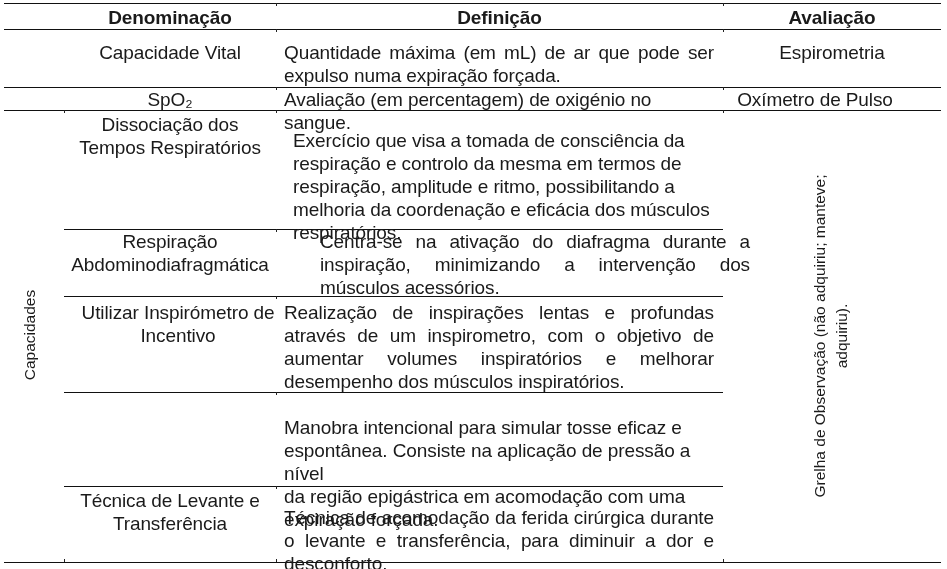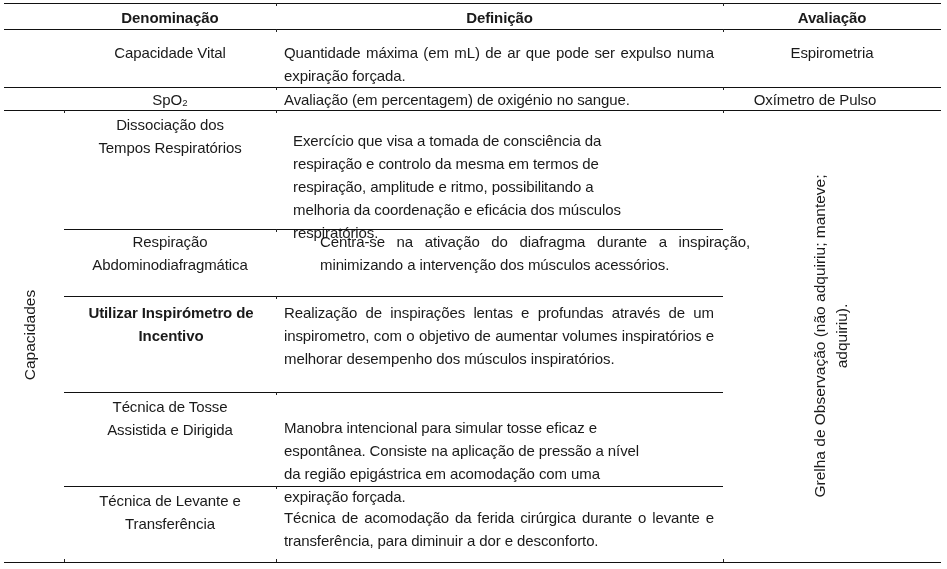--- a/index.html
+++ b/index.html
@@ -10,21 +10,21 @@
   }
   .page { position: absolute; left: 0; top: 0; width: 947px; height: 569px; }
 
   
   .hline { position: absolute; height: 0; border-top: 1.6px solid #111; }
   
   .tick { position: absolute; width: 0; height: 3px; border-left: 1px solid #222; }
 
   .cell {
     position: absolute;
-    font-size: 15px;
+    font-size: 19px;
     line-height: 23px;
     letter-spacing: -0.1px;
   }
   .center { text-align: center; }
   .justify { text-align: justify; }
   .bold { font-weight: bold; }
 
   .rot {
     position: absolute;
     font-size: 15.5px;
@@ -97,30 +97,26 @@
     <div>melhoria da coordenação e eficácia dos músculos</div>
     <div>respiratórios.</div>
   </div>
 
   <div class="cell center" style="left:64px; width:212px; top:230px;">
     <div>Respiração</div>
     <div>Abdominodiafragmática</div>
   </div>
   <div class="cell justify" style="left:300px; width:430px; top:230px;margin-left:20px;">Centra-se na ativação do diafragma durante a inspiração, minimizando a intervenção dos músculos acessórios.</div>
 
-  <div class="cell center" style="left:65px; width:212px; top:301px;font-weight:bold;">
+  <div class="cell center" style="left:72px; width:212px; top:301px;">
     <div>Utilizar Inspirómetro de</div>
     <div>Incentivo</div>
   </div>
   <div class="cell justify" style="left:284px; width:430px; top:301px;">Realização de inspirações lentas e profundas através de um inspirometro, com o objetivo de aumentar volumes inspiratórios e melhorar desempenho dos músculos inspiratórios.</div>
 
-  <div class="cell center" style="left:64px; width:212px; top:395px;">
-    <div>Técnica de Tosse</div>
-    <div>Assistida e Dirigida</div>
-  </div>
   <div class="cell" style="left:284px; width:430px; top:416px;">
     <div>Manobra intencional para simular tosse eficaz e</div>
     <div>espontânea. Consiste na aplicação de pressão a nível</div>
     <div>da região epigástrica em acomodação com uma</div>
     <div>expiração forçada.</div>
   </div>
 
   <div class="cell center" style="left:64px; width:212px; top:489px;">
     <div>Técnica de Levante e</div>
     <div>Transferência</div>

